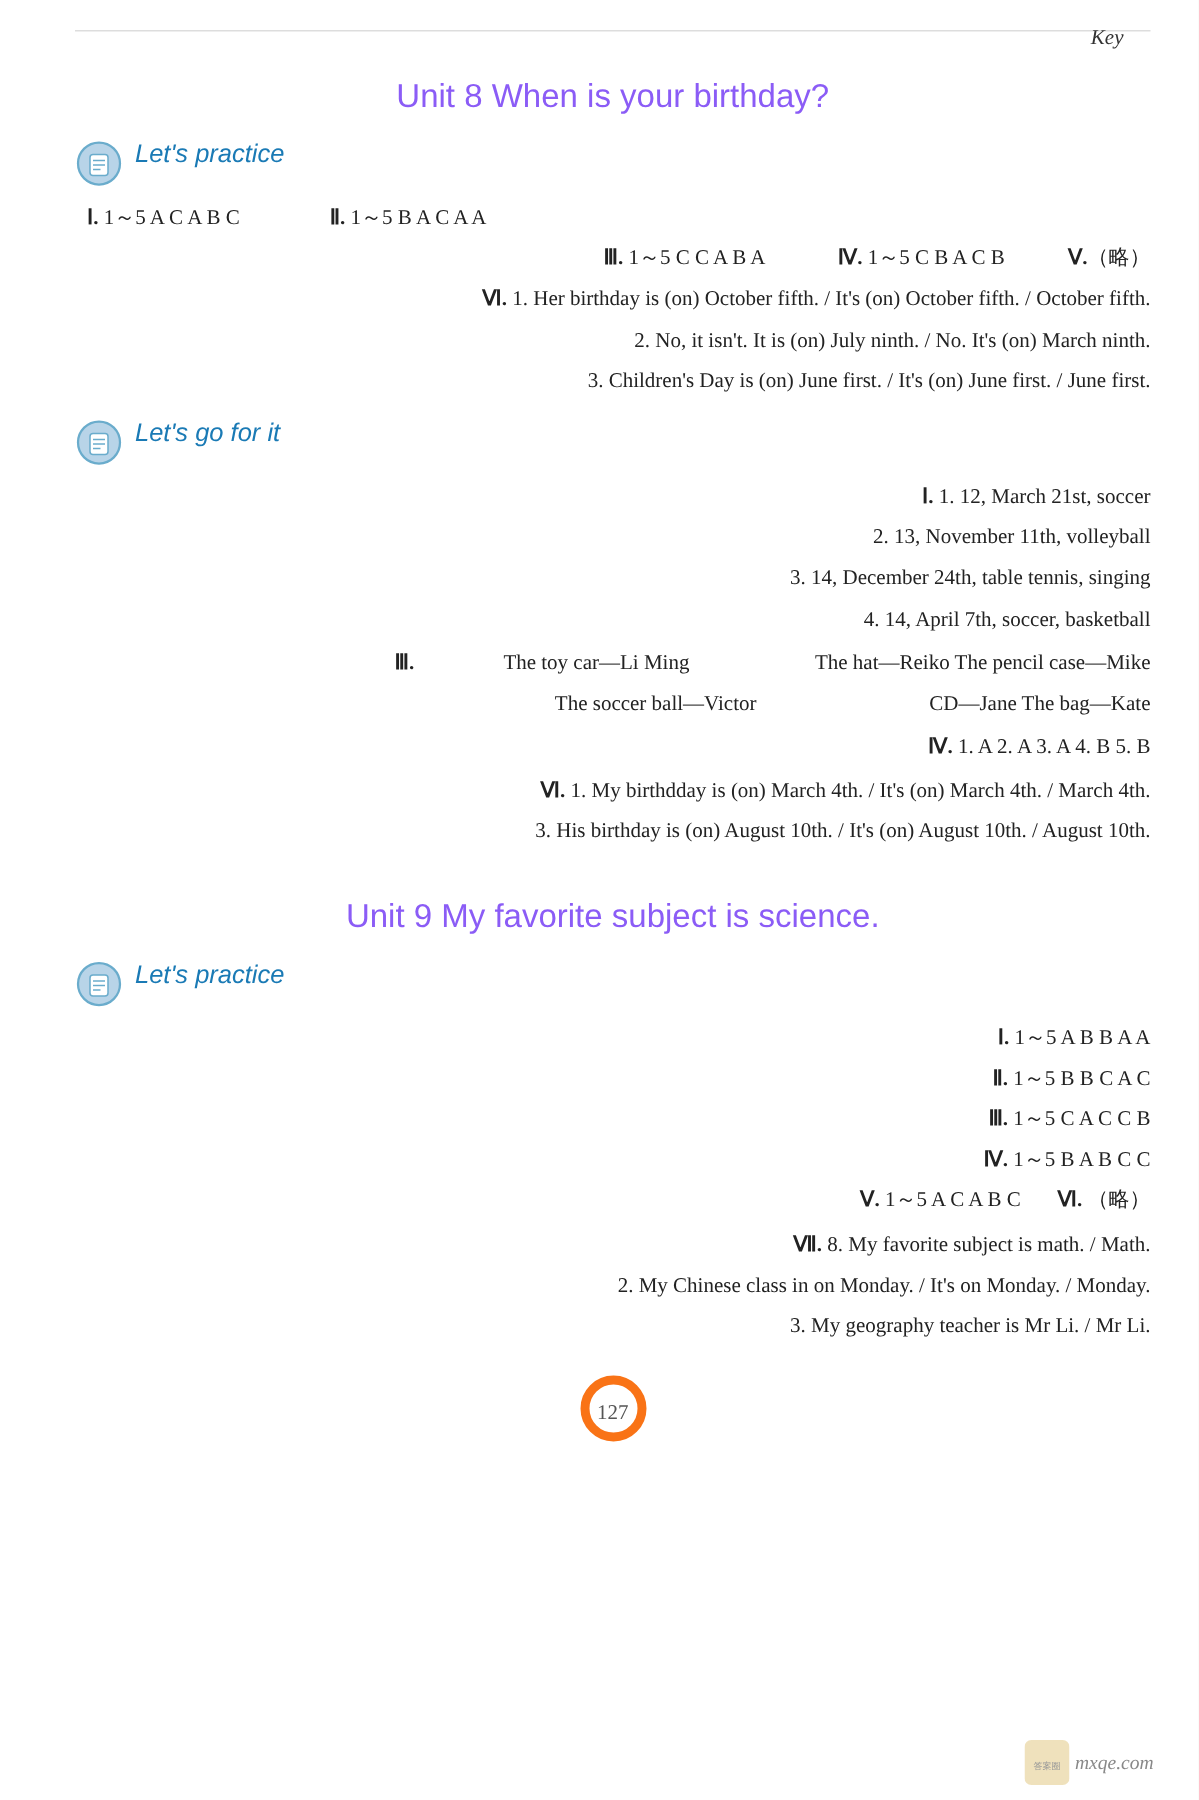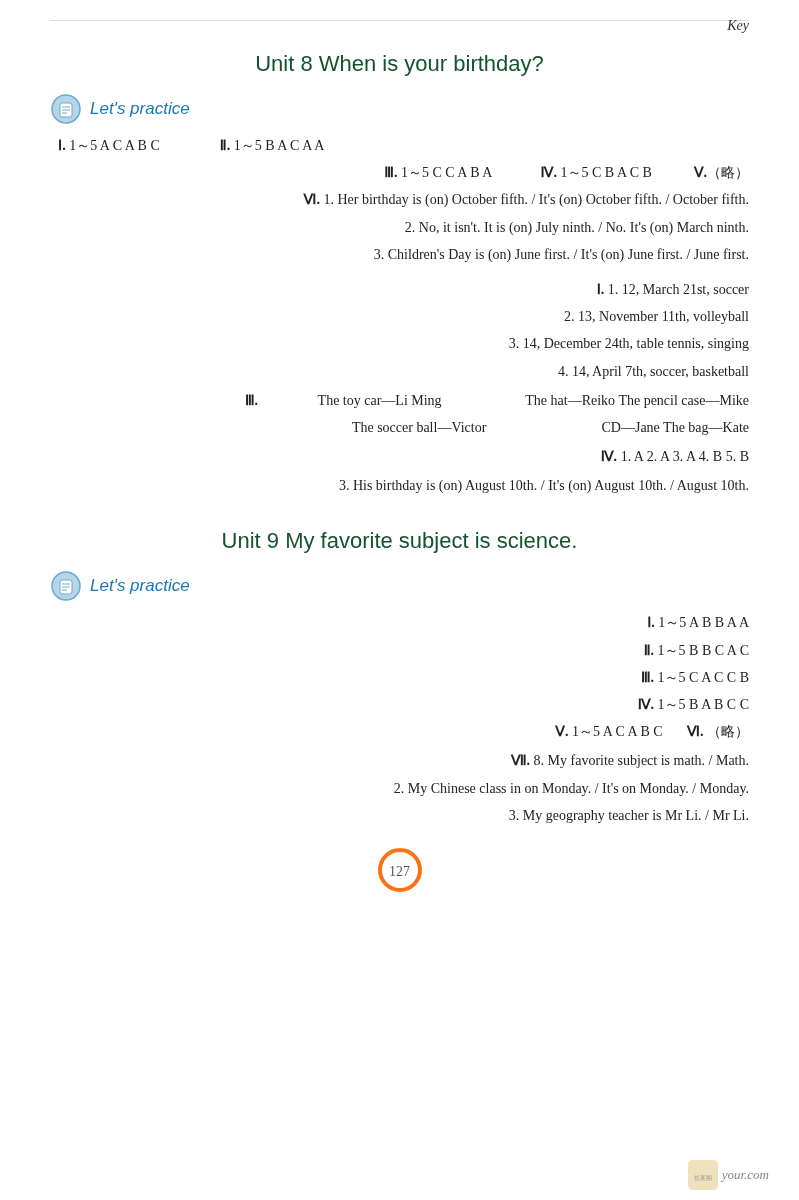--- a/index.html
+++ b/index.html
@@ -14,45 +14,44 @@
       background: #f5f5f0;
       font-family: 'Times New Roman', Times, serif;
       font-size: 14px;
       color: #222;
     }
 
     .page {
       width: 799px;
       min-height: 1200px;
       background: white;
-      padding: 20px 50px 30px 50px;
+      padding: 20px 32px 30px 50px;
       position: relative;
     }
 
     .key-label {
       position: absolute;
       top: 18px;
       right: 50px;
       font-style: italic;
       font-size: 14px;
       color: #333;
     }
 
     .unit-title {
       text-align: center;
       font-size: 22px;
-      color: #14532d;
+      color: #8b5cf6;
       font-family: 'Comic Sans MS', cursive, sans-serif;
       margin: 30px 0 16px 0;
       font-weight: normal;
     }
 
     .section-header {
       display: flex;
-      align-items: center;
       margin: 12px 0 8px 0;
     }
 
     .section-icon {
       width: 32px;
       height: 32px;
       margin-right: 8px;
       flex-shrink: 0;
     }
 
@@ -95,21 +94,21 @@
       text-align: center;
       margin-top: 20px;
       margin-bottom: 10px;
     }
 
     .page-number-circle {
       display: inline-block;
       width: 44px;
       height: 44px;
       border-radius: 50%;
-      border: 4px solid #f97316;
+      border: 6px solid #f97316;
       line-height: 40px;
       text-align: center;
       font-size: 14px;
       color: #555;
     }
 
     .watermark-bottom {
       position: absolute;
       bottom: 10px;
       right: 30px;
@@ -173,64 +172,78 @@
       <span class="roman">Ⅴ.</span><span>（略）</span>
     </div>
     <div class="line mb2">
       <span class="roman">Ⅵ.</span>
       <span>1. Her birthday is (on) October fifth. / It's (on) October fifth. / October fifth.</span>
     </div>
     <div class="line-indent mb2">2. No, it isn't. It is (on) July ninth. / No. It's (on) March ninth.</div>
     <div class="line-indent mb10">3. Children's Day is (on) June first. / It's (on) June first. / June first.</div>
   </div>
 
-
-  <div class="content-block">
-
-    <div class="line mb2">
-      <span class="roman">Ⅰ.</span>
-      <span>1. 12, March 21st, soccer</span>
-    </div>
-    <div class="line-indent mb2">2. 13, November 11th, volleyball</div>
-    <div class="line-indent mb2">3. 14, December 24th, table tennis, singing</div>
-    <div class="line-indent mb4">4. 14, April 7th, soccer, basketball</div>
-
-
-    <div class="line mb2">
-      <span class="roman">Ⅲ.</span>
-      <span style="display:inline-block; width:180px;">The toy car—Li Ming</span>
-      <span style="display:inline-block; width:170px;">The hat—Reiko</span>
-      <span>The pencil case—Mike</span>
-    </div>
-    <div class="line mb4">
-      <span style="display:inline-block; width:27px;"></span>
-      <span style="display:inline-block; width:180px;">The soccer ball—Victor</span>
-      <span style="display:inline-block; width:170px;">CD—Jane</span>
-      <span>The bag—Kate</span>
-    </div>
-
-    <div class="line mb4">
-      <span class="roman">Ⅳ.</span>
-      <span> 1. A   2. A   3. A   4. B   5. B</span>
-    </div>
-
-
-    <div class="line-indent mb10">3. His birthday is (on) August 10th. / It's (on) August 10th. / August 10th.</div>
-  </div>
-
-  <div class="unit-title">Unit 9  My favorite subject is science.</div>
-
   <div class="section-header">
     <svg class="section-icon" viewBox="0 0 32 32">
       <circle cx="16" cy="16" r="14" fill="#b8d4e8" stroke="#6aaccc" stroke-width="1.5"></circle>
       <rect x="10" y="10" width="12" height="14" rx="2" fill="white" stroke="#6aaccc" stroke-width="1"></rect>
       <line x1="12" y1="14" x2="20" y2="14" stroke="#6aaccc" stroke-width="1"></line>
       <line x1="12" y1="17" x2="20" y2="17" stroke="#6aaccc" stroke-width="1"></line>
       <line x1="12" y1="20" x2="17" y2="20" stroke="#6aaccc" stroke-width="1"></line>
     </svg>
+    <span class="section-title-text">Let's go for it</span>
+  </div>
+
+  <div class="content-block">
+
+    <div class="line mb2">
+      <span class="roman">Ⅰ.</span>
+      <span>1. 12, March 21st, soccer</span>
+    </div>
+    <div class="line-indent mb2">2. 13, November 11th, volleyball</div>
+    <div class="line-indent mb2">3. 14, December 24th, table tennis, singing</div>
+    <div class="line-indent mb4">4. 14, April 7th, soccer, basketball</div>
+
+
+    <div class="line mb2">
+      <span class="roman">Ⅲ.</span>
+      <span style="display:inline-block; width:180px;">The toy car—Li Ming</span>
+      <span style="display:inline-block; width:170px;">The hat—Reiko</span>
+      <span>The pencil case—Mike</span>
+    </div>
+    <div class="line mb4">
+      <span style="display:inline-block; width:27px;"></span>
+      <span style="display:inline-block; width:180px;">The soccer ball—Victor</span>
+      <span style="display:inline-block; width:170px;">CD—Jane</span>
+      <span>The bag—Kate</span>
+    </div>
+
+    <div class="line mb4">
+      <span class="roman">Ⅳ.</span>
+      <span> 1. A   2. A   3. A   4. B   5. B</span>
+    </div>
+
+
+    <div class="line mb2">
+      <span class="roman">Ⅵ.</span>
+      <span>1. My birthdday is (on) March 4th. / It's (on) March 4th. / March 4th.</span>
+    </div>
+    <div class="line-indent mb10">3. His birthday is (on) August 10th. / It's (on) August 10th. / August 10th.</div>
+  </div>
+
+  <div class="unit-title">Unit 9  My favorite subject is science.</div>
+
+  <div class="section-header">
+    <svg class="section-icon" viewBox="0 0 32 32">
+      <circle cx="16" cy="16" r="14" fill="#b8d4e8" stroke="#6aaccc" stroke-width="1.5"></circle>
+      <rect x="10" y="10" width="12" height="14" rx="2" fill="white" stroke="#6aaccc" stroke-width="1"></rect>
+      <line x1="12" y1="14" x2="20" y2="14" stroke="#6aaccc" stroke-width="1"></line>
+      <line x1="12" y1="17" x2="20" y2="17" stroke="#6aaccc" stroke-width="1"></line>
+      <line x1="12" y1="20" x2="17" y2="20" stroke="#6aaccc" stroke-width="1"></line>
+    </svg>
     <span class="section-title-text">Let's practice</span>
   </div>
 
   <div class="content-block">
     <div class="line mb2">
       <span class="roman">Ⅰ.</span>
       <span> 1～5  A  B  B  A  A</span>
     </div>
     <div class="line mb2">
       <span class="roman">Ⅱ.</span>
@@ -262,16 +275,16 @@
 
   <div class="page-number-area">
     <div class="page-number-circle">127</div>
   </div>
 
   <div class="watermark-bottom">
     <svg class="watermark-icon" viewBox="0 0 40 40">
       <rect width="40" height="40" rx="6" fill="#e8d4a0" opacity="0.7"></rect>
       <text x="20" y="26" text-anchor="middle" font-size="8" fill="#999">答案圈</text>
     </svg>
-    <span class="watermark-text">your.com</span>
+    <span class="watermark-text">mxqe.com</span>
   </div>
 
 </div>
 
 </body></html>

